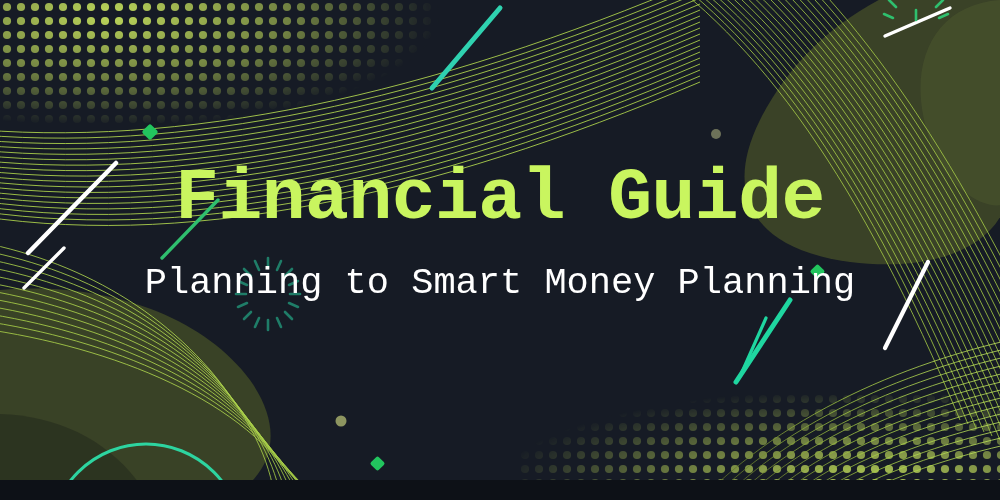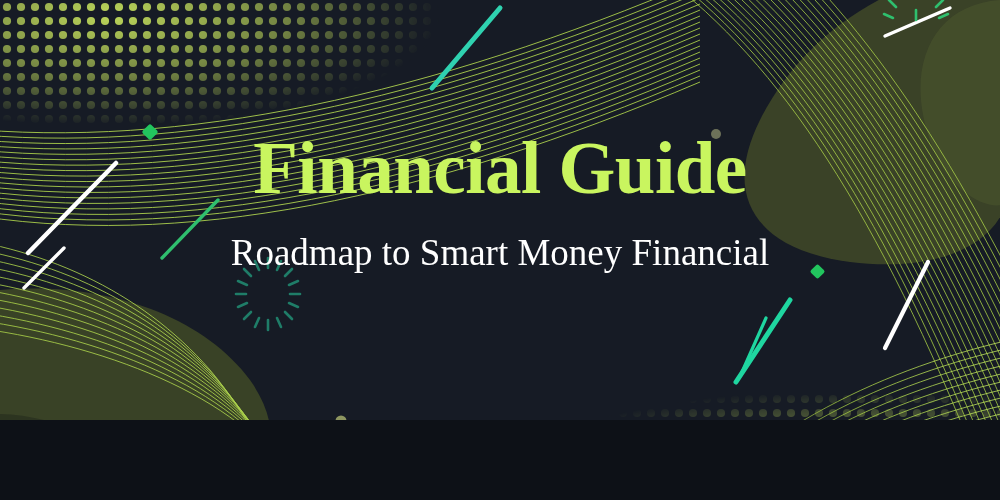--- a/index.html
+++ b/index.html
@@ -3,24 +3,24 @@
 <meta charset="utf-8">
 <style>
   html, body {
     margin: 0;
     padding: 0;
     background: #0d1117;
   }
   #banner {
     position: relative;
     width: 1000px;
-    height: 420px;
+    height: 480px;
     overflow: hidden;
     background: #a16207;
-    font-family: Liberation Serif, serif;
+    font-family: Liberation Mono, monospace;
   }
   .layer {
     position: absolute;
     inset: 0;
     width: 1000px;
     height: 500px;
     pointer-events: none;
   }
   #content {
     position: absolute;
@@ -248,16 +248,16 @@
       <rect x="372" y="458" width="11" height="11" rx="2" transform="rotate(45 377.5 463.5)" fill="#22c55e"></rect>
       <circle cx="716" cy="134" r="5" fill="#6d7259"></circle>
       <circle cx="341" cy="421" r="5.5" fill="#8d9560"></circle>
     </g>
   </svg>
 
   <div id="content">
     <div id="title-block">
       <div class="title-line">Financial Guide</div>
     </div>
-    <div class="subtitle">Roadmap to Smart Money Financial</div>
+    <div class="subtitle">Planning to Smart Money Planning</div>
   </div>
 
 </div>
 
 </body></html>

